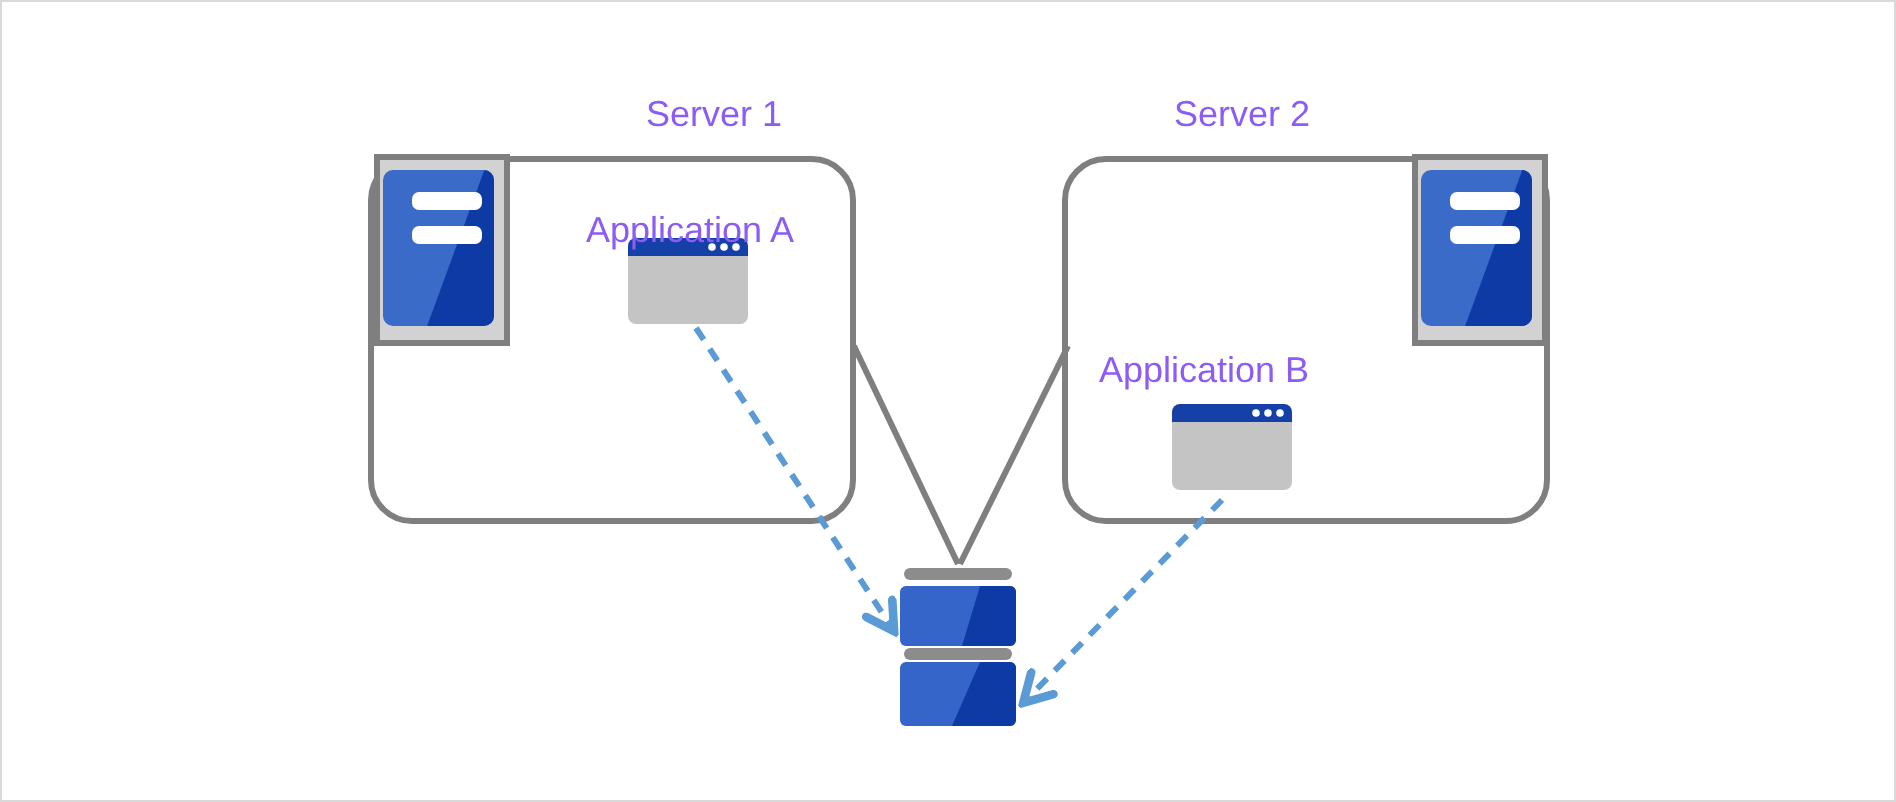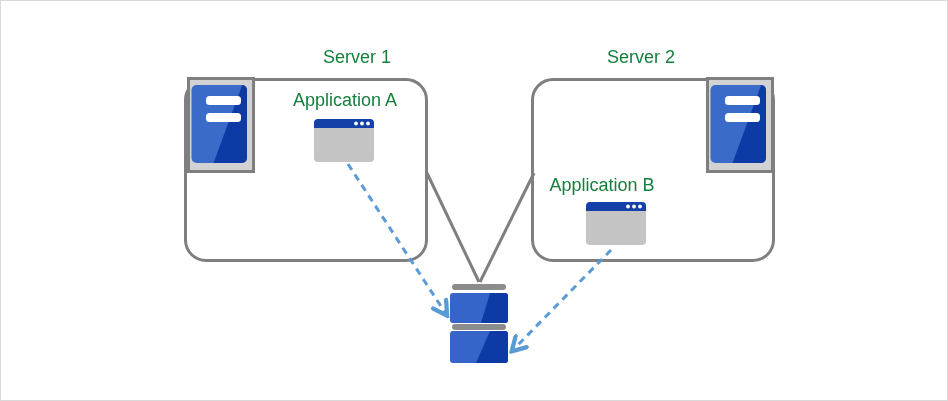--- a/index.html
+++ b/index.html
@@ -17,25 +17,25 @@
   .icon-frame {
     position:absolute; box-sizing:border-box; width:68px; height:96px;
     background:#d2d2d2; border:3px solid #7f7f7f;
     display:flex; align-items:center; justify-content:center;
   }
   #server1-icon-frame { left:186px; top:76px; }
   #server2-icon-frame { left:705px; top:76px; }
   .abs { position:absolute; }
   .label {
     position:absolute; transform:translate(-50%,-50%);
-    font-size:18px; line-height:1.2; color:#15803d; white-space:nowrap;
+    font-size:18px; line-height:1.2; color:#8b5cf6; white-space:nowrap;
   }
   #server1-label { left:356px; top:57px; }
-  #server2-label { left:620px; top:57px;margin-left:20px; }
-  #app-a-label   { left:344px; top:100px; }
+  #server2-label { left:620px; top:57px; }
+  #app-a-label   { left:344px; top:115px; }
   #app-b-label   { left:601px; top:185px; }
   #disk-label    { left:486px; top:381px; }
   #app-a-icon { left:313px; top:118px; }
   #app-b-icon { left:585px; top:201px; }
   #disk-icon  { left:449px; top:283px; }
   #connector-layer { position:absolute; left:0; top:0; pointer-events:none; }
   svg { display:block; }
 </style>
 </head>
 <body>

